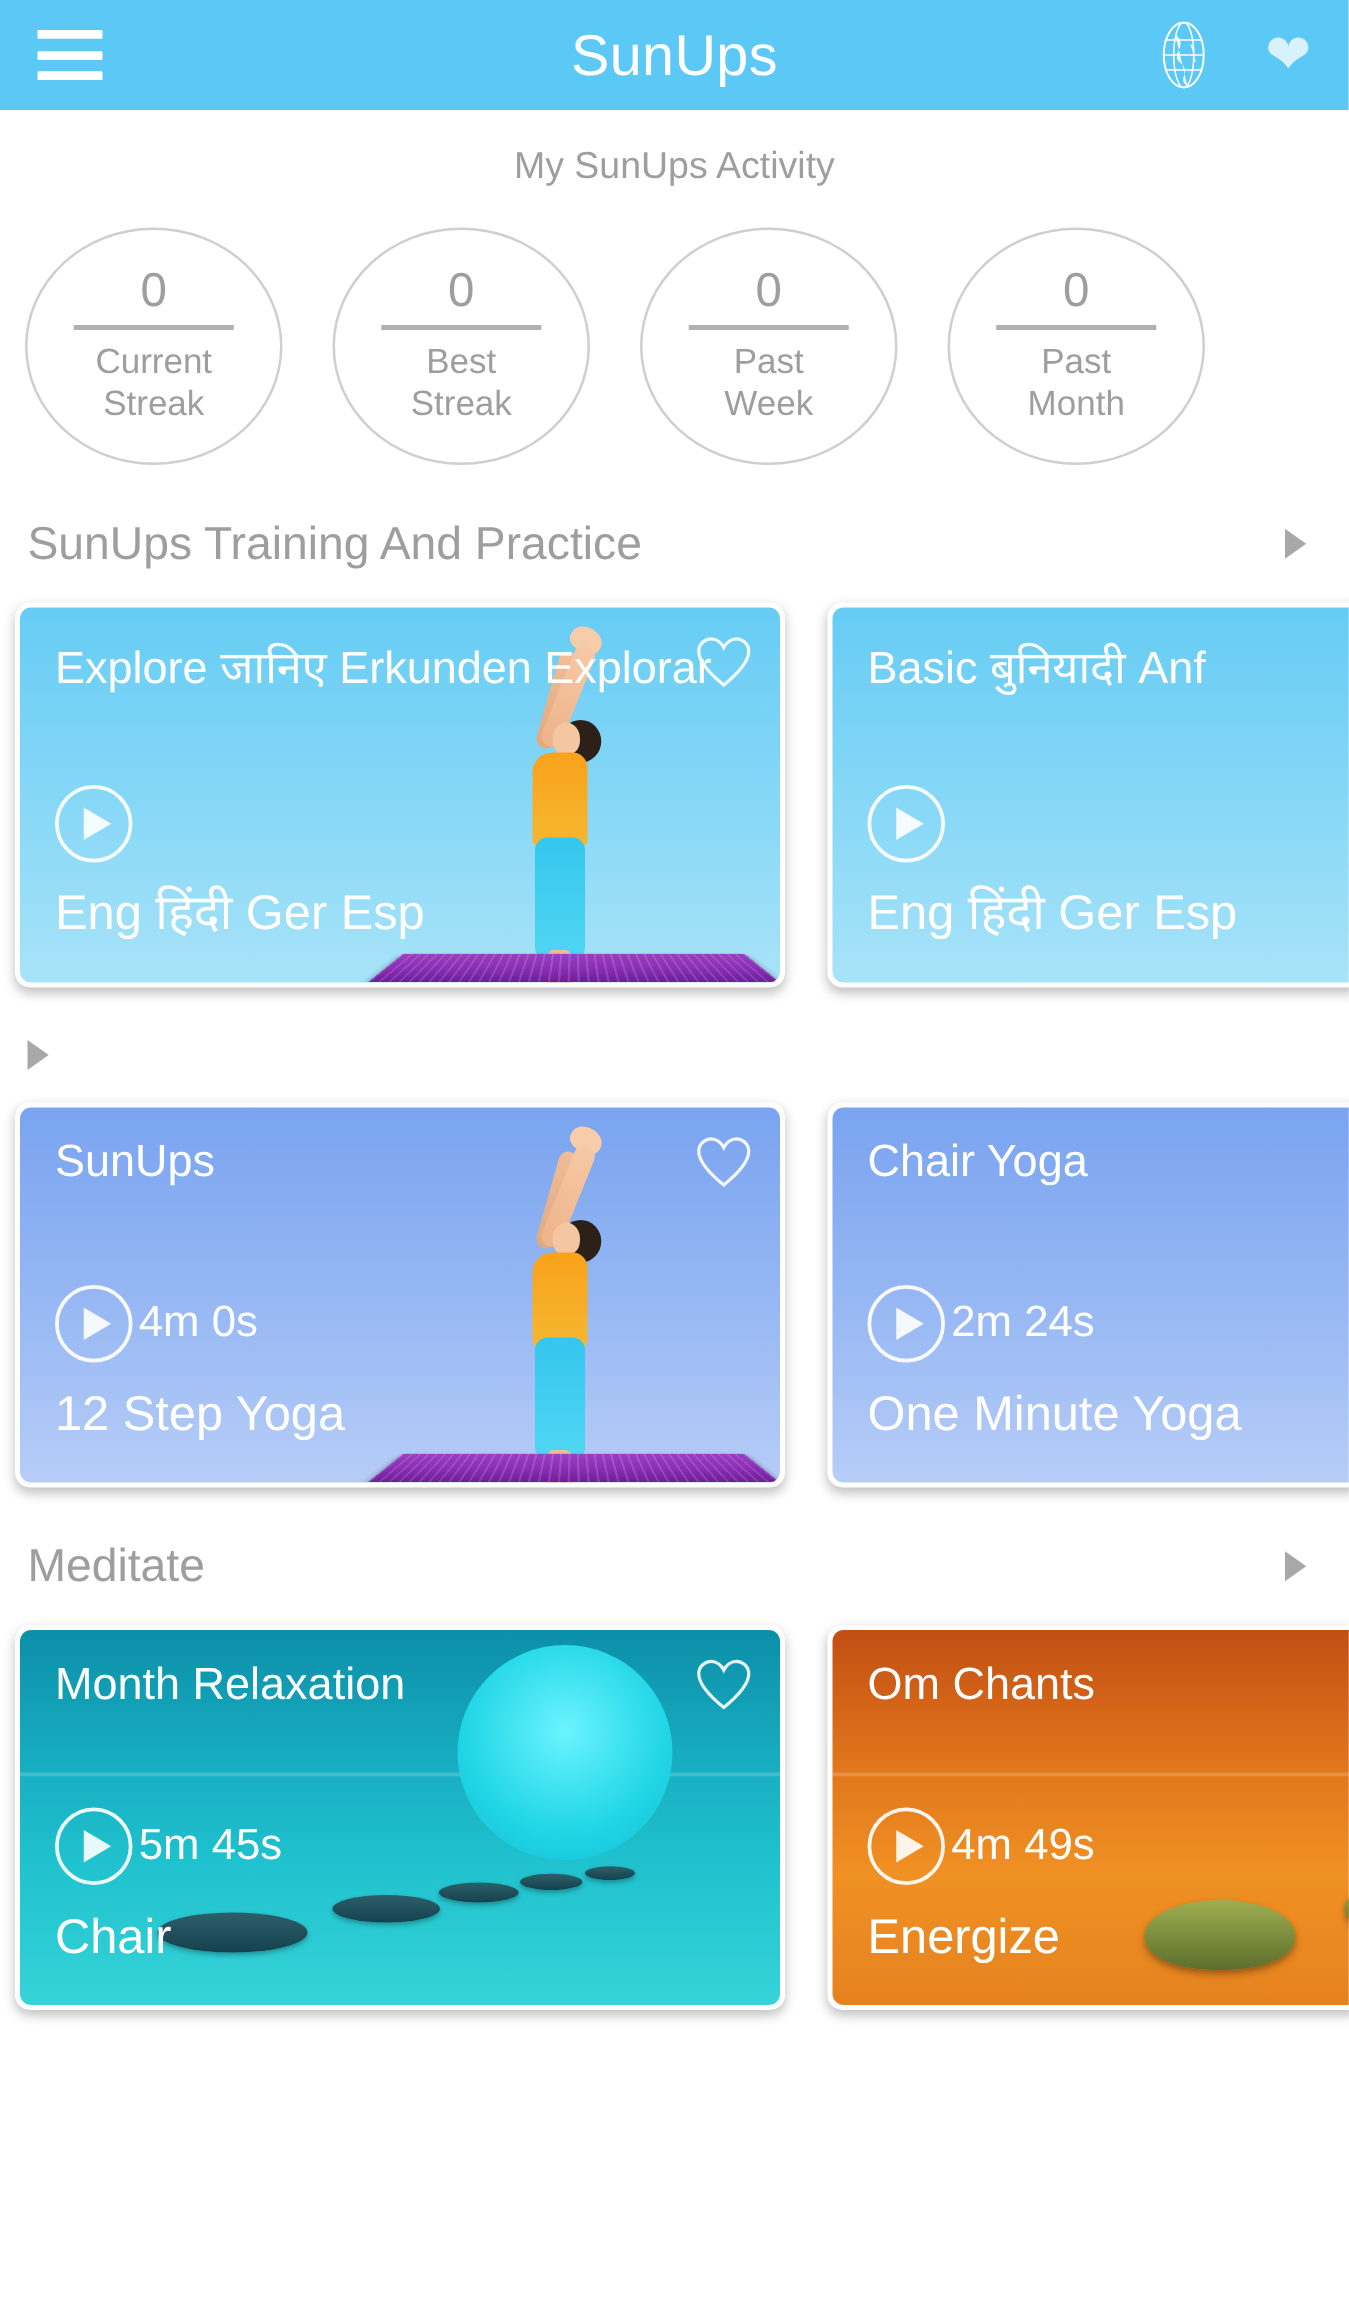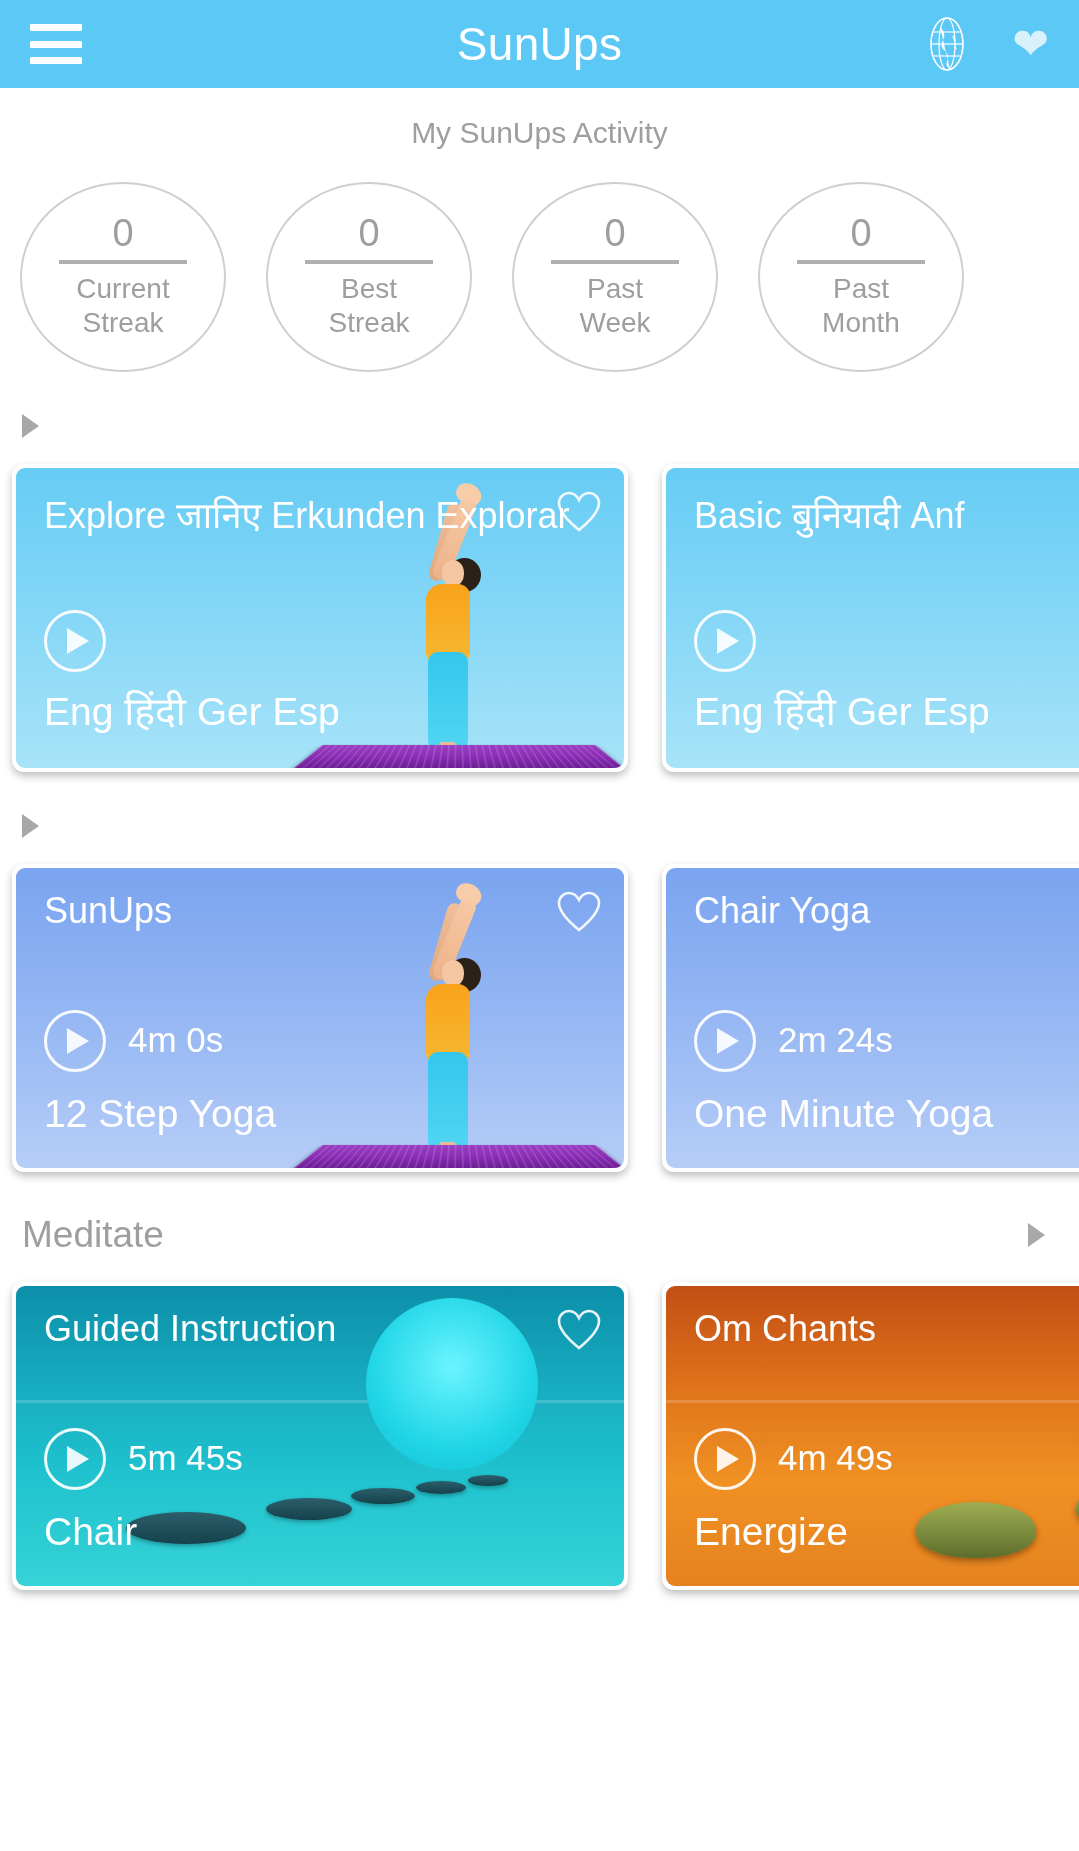--- a/index.html
+++ b/index.html
@@ -87,21 +87,21 @@
     border: 3px solid rgba(255,255,255,.92);
     display: flex; align-items: center; justify-content: center;
   }
   .play-btn::after {
     content: ""; width: 0; height: 0; margin-left: 6px;
     border-left: 22px solid rgba(255,255,255,.9);
     border-top: 13px solid transparent;
     border-bottom: 13px solid transparent;
   }
   .card-duration {
-    position: absolute; left: 112px; bottom: 108px;
+    position: absolute; left: 95px; bottom: 108px;
     color: #ffffff; font-size: 35px;
   }
   .card-foot {
     position: absolute; left: 28px; bottom: 32px;
     color: #ffffff; font-size: 39px; white-space: nowrap;
   }
 
   
   .bg-training { background: linear-gradient(180deg,#66CCF4 0%,#8BD9F7 58%,#A8E3F8 100%); }
   
@@ -221,20 +221,21 @@
     <div class="stat-rule"></div>
     <div class="stat-label">
       <span>Past</span><br>
       <span>Month</span>
     </div>
   </div>
 
 </div>
 
 <div class="section-head">
+  <div class="section-title">SunUps Training And Practice</div>
   <div class="arrow-more"></div>
 </div>
 
 <div class="card-row">
 
   <div class="card">
     <div class="card-inner bg-training">
       <div class="yoga">
         <div class="yg-hand"></div>
           <div class="yg-arm2"></div>
@@ -320,21 +321,21 @@
 
   <div class="card">
     <div class="card-inner bg-relax">
       <div class="horizon"></div>
       <div class="water-sun"></div>
       <div class="stone" style="width:120px;height:32px;left:110px;bottom:42px;"></div>
       <div class="stone" style="width:86px;height:22px;left:250px;bottom:66px;"></div>
       <div class="stone" style="width:64px;height:16px;left:335px;bottom:82px;"></div>
       <div class="stone" style="width:50px;height:13px;left:400px;bottom:92px;"></div>
       <div class="stone" style="width:40px;height:11px;left:452px;bottom:100px;"></div>
-      <div class="card-title">Guided Instruction</div>
+      <div class="card-title">Month Relaxation</div>
       <span class="card-heart">
         <svg class="heart-outline" width="46" height="44" viewBox="0 0 46 44">
           <path d="M23 40 C7 27 3 19 3 13 C3 7 8 3 13 3 C17 3 21 6 23 10 C25 6 29 3 33 3 C38 3 43 7 43 13 C43 19 39 27 23 40 Z" fill="none" stroke="#ffffff" stroke-width="2.6" opacity=".9"></path>
         </svg>
       </span>
       <div class="play-btn"></div>
       <div class="card-duration">5m 45s</div>
       <div class="card-foot">Chair</div>
     </div>
   </div>

